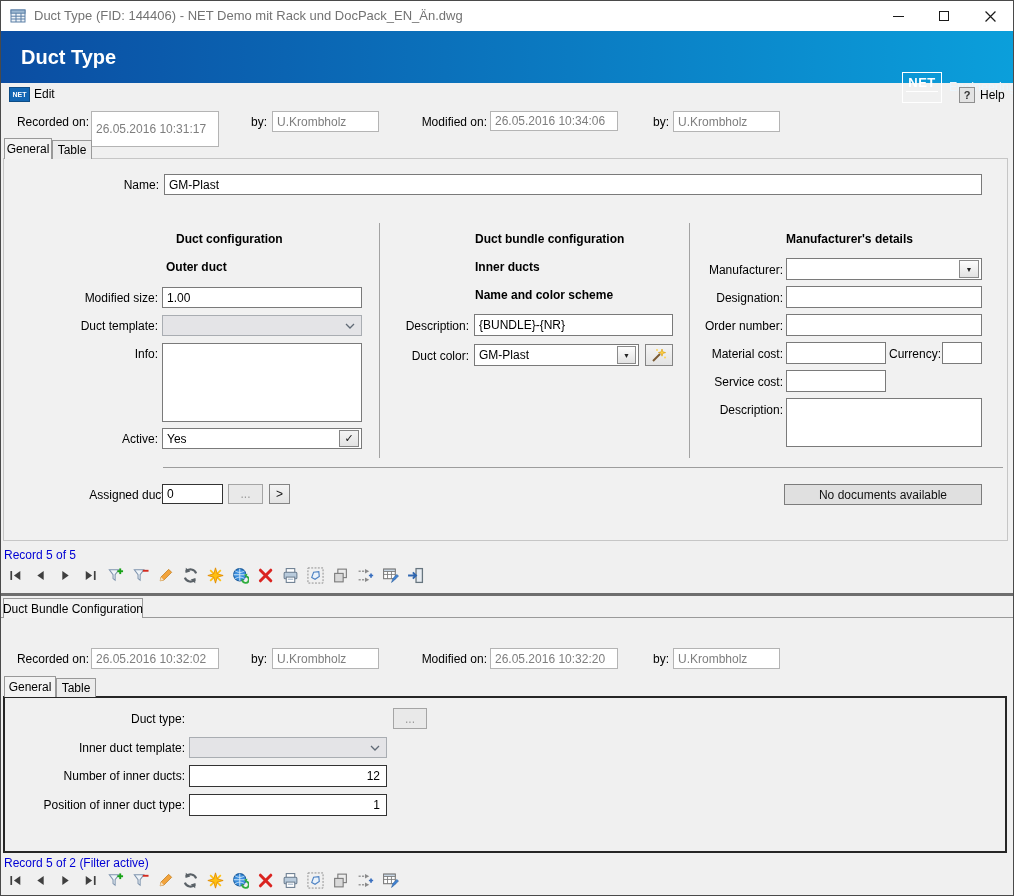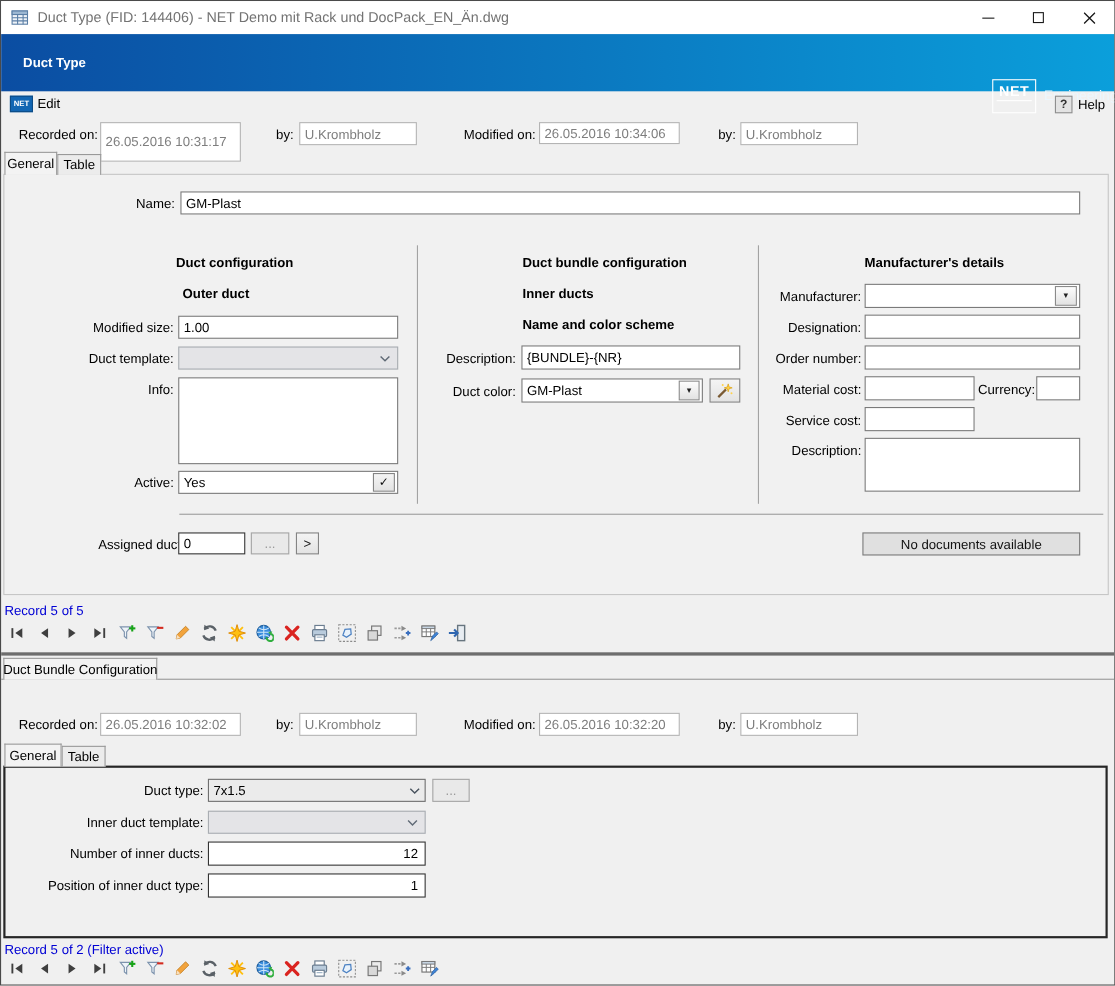--- a/index.html
+++ b/index.html
@@ -27,21 +27,21 @@
   .tbar{position:absolute;display:flex;gap:4px;align-items:center}
   .tbicon{width:21px;height:21px;display:flex;align-items:center;justify-content:center}
   .tbicon svg{width:17px;height:17px}
   .chev{width:10px;height:6px}
   
   .titlebar{position:absolute;left:0;top:0;width:100%;height:30px;background:#fff}
   .titletext{position:absolute;left:33px;top:0;height:30px;line-height:30px;font-size:13px;color:#737373;white-space:nowrap}
   .wbtn{position:absolute;top:0;height:30px;width:46px;display:flex;align-items:center;justify-content:center}
   
   .header{position:absolute;left:0;top:30px;width:100%;height:52px}
-  .header-title{position:absolute;left:20px;top:0;height:52px;line-height:52px;color:#fff;font-size:12px;font-weight:bold}
+  .header-title{position:absolute;left:20px;top:0;height:52px;line-height:52px;color:#fff;font-size:20px;font-weight:bold}
   .netbox{position:absolute;left:901px;top:41px;width:40px;height:31px;border:1px solid #fff;color:#fff}
   .netbox .nettext{display:block;text-align:center;font-weight:bold;font-size:13px;margin-top:2px;letter-spacing:.5px}
   .netbox .netline{display:block;height:1px;background:#fff;margin:1px 3px 0 3px}
   .engtext{position:absolute;left:948px;top:41px;height:31px;line-height:31px;color:#ebf6fd;font-size:12.5px}
   
   .netbadge{position:absolute;left:8px;top:86px;width:21px;height:15px;background:#1266b3;color:#fff;font-size:7px;font-weight:bold;display:flex;align-items:center;justify-content:center;border:1px solid #0d4c86}
   .pane{position:absolute;background:#f1f1f1;border:1px solid #c6c6c6}
   .helpbox{position:absolute;left:958px;top:86px;width:16px;height:16px;background:#e3e3e3;border:1px solid #8f8f8f;font-size:11px;font-weight:bold;color:#333;display:flex;align-items:center;justify-content:center}
   .splitter{position:absolute;left:0;top:592px;width:100%;height:3px;background:#6e6e6e}
   .panel-dark{position:absolute;left:2px;top:695px;width:1004px;height:157px;border:2px solid #262626;background:#f0f0f0}
@@ -99,21 +99,21 @@
   <div class="pane" style="left:2px;top:157px;width:1005px;height:383px"></div>
   <div class="tab active" style="left:3px;top:137px;width:48px;height:21px">General</div>
   <div class="tab" style="left:51px;top:139px;width:40px;height:19px">Table</div>
 
   <span class="lbl" style="left:100px;top:177px;width:58px">Name:</span>
   <div class="fld" style="left:163px;top:173px;width:818px;height:21px">GM-Plast</div>
 
   <div class="vline" style="left:378px;top:222px;height:235px"></div>
   <div class="vline" style="left:688px;top:222px;height:235px"></div>
 
-  <span class="lbl bold" style="left:159px;top:231px;text-align:left">Duct configuration</span>
+  <span class="lbl bold" style="left:175px;top:231px;text-align:left">Duct configuration</span>
   <span class="lbl bold" style="left:165px;top:259px;text-align:left">Outer duct</span>
   <span class="lbl bold" style="left:474px;top:231px;text-align:left">Duct bundle configuration</span>
   <span class="lbl bold" style="left:474px;top:259px;text-align:right">Inner ducts</span>
   <span class="lbl bold" style="left:474px;top:287px;text-align:left">Name and color scheme</span>
   <span class="lbl bold" style="left:785px;top:231px;text-align:left">Manufacturer's details</span>
 
   <span class="lbl" style="left:27px;top:290px;width:130px">Modified size:</span>
   <div class="fld" style="left:161px;top:286px;width:200px;height:21px">1.00</div>
 
   <span class="lbl" style="left:27px;top:318px;width:130px">Duct template:</span>
@@ -299,27 +299,20 @@
   <span class="lbl" style="left:406px;top:651px;width:80px">Modified on:</span>
   <div class="fld ro" style="left:489px;top:647px;width:128px;height:21px">26.05.2016 10:32:20</div>
   <span class="lbl" style="left:638px;top:651px;width:30px">by:</span>
   <div class="fld ro" style="left:672px;top:647px;width:107px;height:21px">U.Krombholz</div>
 
   <div class="panel-dark"></div>
   <div class="tab active" style="left:3px;top:675px;width:52px;height:21px">General</div>
   <div class="tab" style="left:55px;top:677px;width:40px;height:19px">Table</div>
 
   <span class="lbl" style="left:60px;top:711px;width:124px">Duct type:</span>
-  <div class="combo-lt" style="left:188px;top:707px;width:198px;height:21px">
-    <span>7x1.5</span>
-      <span class="spring"></span>
-    <svg class="chev" viewBox="0 0 10 6">
-        <path d="M1 1 L5 5 L9 1" fill="none" stroke="#4a545f" stroke-width="1.3"></path>
-      </svg>
-  </div>
   <div class="btn disabled" style="left:392px;top:707px;width:34px;height:21px">...</div>
 
   <span class="lbl" style="left:40px;top:740px;width:144px">Inner duct template:</span>
   <div class="combo-dis" style="left:188px;top:736px;width:198px;height:21px">
     <svg class="chev" viewBox="0 0 10 6">
         <path d="M1 1 L5 5 L9 1" fill="none" stroke="#606a76" stroke-width="1.3"></path>
       </svg>
   </div>
 
   <span class="lbl" style="left:30px;top:768px;width:154px">Number of inner ducts:</span>

